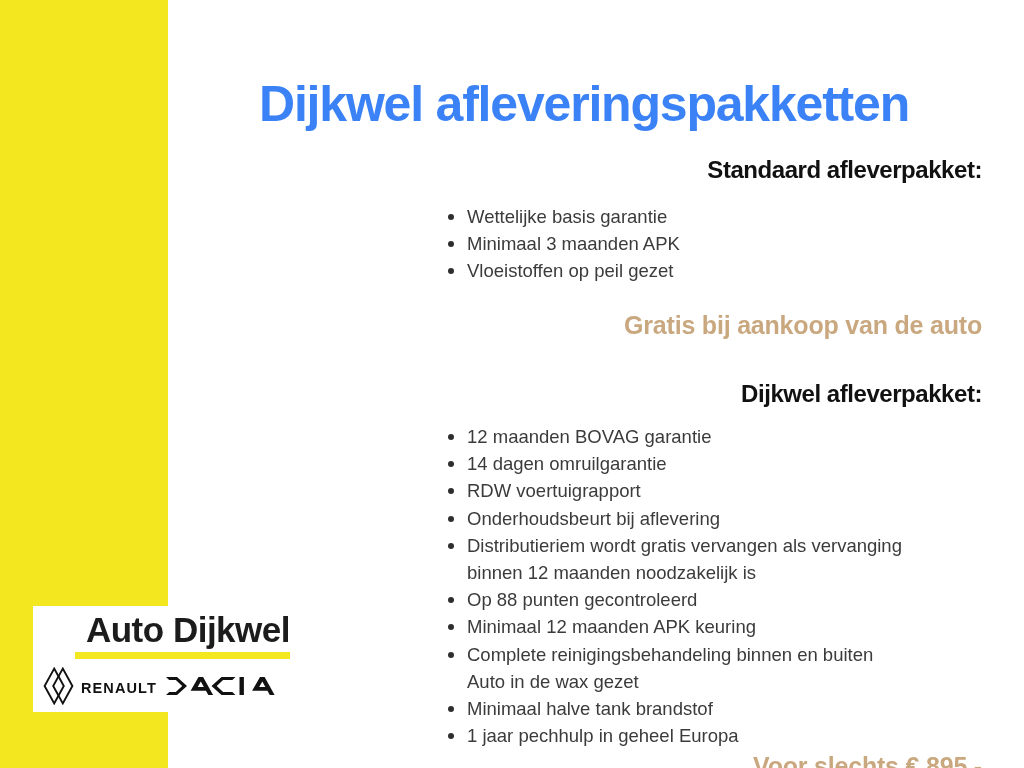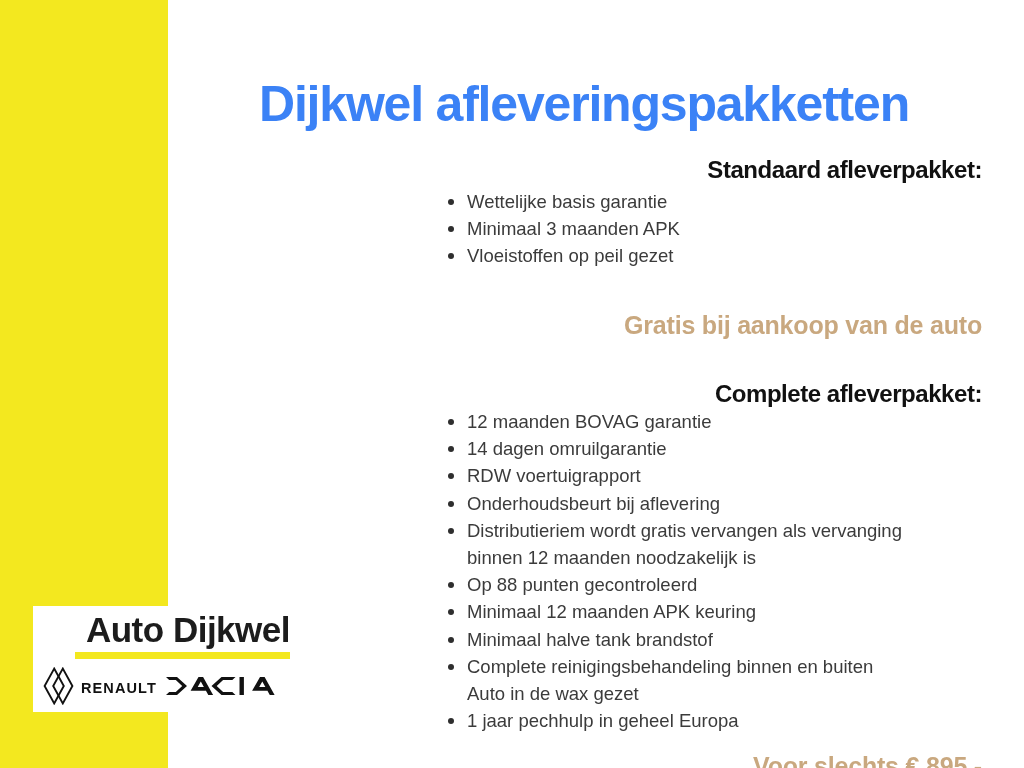--- a/index.html
+++ b/index.html
@@ -130,22 +130,22 @@
   .bullet-list {
     position: absolute;
     left: 441px;
     margin: 0;
     padding: 0;
     list-style: none;
     font-family: "Liberation Sans", sans-serif;
     font-size: 18.5px;
     color: #3b3b3b;
   }
-  #list-standaard { top: 188px; }
-  #list-premium   { top: 408px; }
+  #list-standaard { top: 203px; }
+  #list-premium   { top: 423px; }
 
   .bullet-list li {
     position: relative;
     padding-left: 26px;
     line-height: 27.2px;
   }
   .bullet-list li::before {
     content: "";
     position: absolute;
     left: 7px;
@@ -177,21 +177,21 @@
     <li>
       <span>Minimaal 3 maanden APK</span>
     </li>
     <li>
       <span>Vloeistoffen op peil gezet</span>
     </li>
   </ul>
 
   <div class="accent-line" id="accent-gratis">Gratis bij aankoop van de auto</div>
 
-  <h2 class="section-heading" id="heading-premium">Complete afleverpakket:</h2>
+  <h2 class="section-heading" id="heading-premium">Dijkwel afleverpakket:</h2>
 
   <ul class="bullet-list" id="list-premium">
     <li>
       <span>12 maanden BOVAG garantie</span>
     </li>
     <li>
       <span>14 dagen omruilgarantie</span>
     </li>
     <li>
       <span>RDW voertuigrapport</span>
@@ -203,25 +203,25 @@
       <span>Distributieriem wordt gratis vervangen als vervanging</span>
       <span class="cont">binnen 12 maanden noodzakelijk is</span>
     </li>
     <li>
       <span>Op 88 punten gecontroleerd</span>
     </li>
     <li>
       <span>Minimaal 12 maanden APK keuring</span>
     </li>
     <li>
-      <span>Minimaal halve tank brandstof</span>
-    </li>
-    <li>
       <span>Complete reinigingsbehandeling binnen en buiten</span>
       <span class="cont">Auto in de wax gezet</span>
+    </li>
+    <li>
+      <span>Minimaal halve tank brandstof</span>
     </li>
     <li>
       <span>1 jaar pechhulp in geheel Europa</span>
     </li>
   </ul>
 
   <div class="accent-line" id="accent-price">Voor slechts € 895,-</div>
 
   <div id="logo-card">
     <div id="logo-wordmark">Auto Dijkwel</div>

